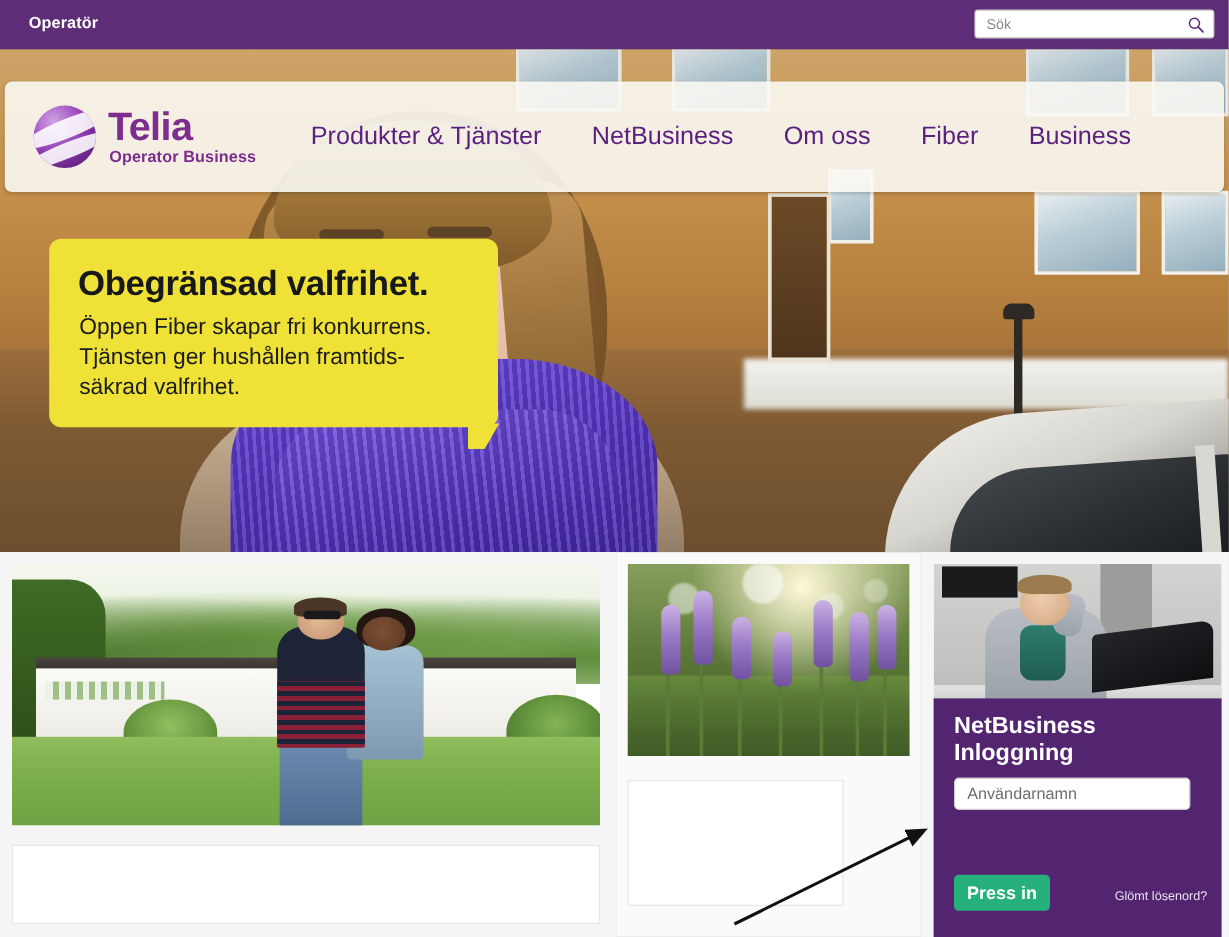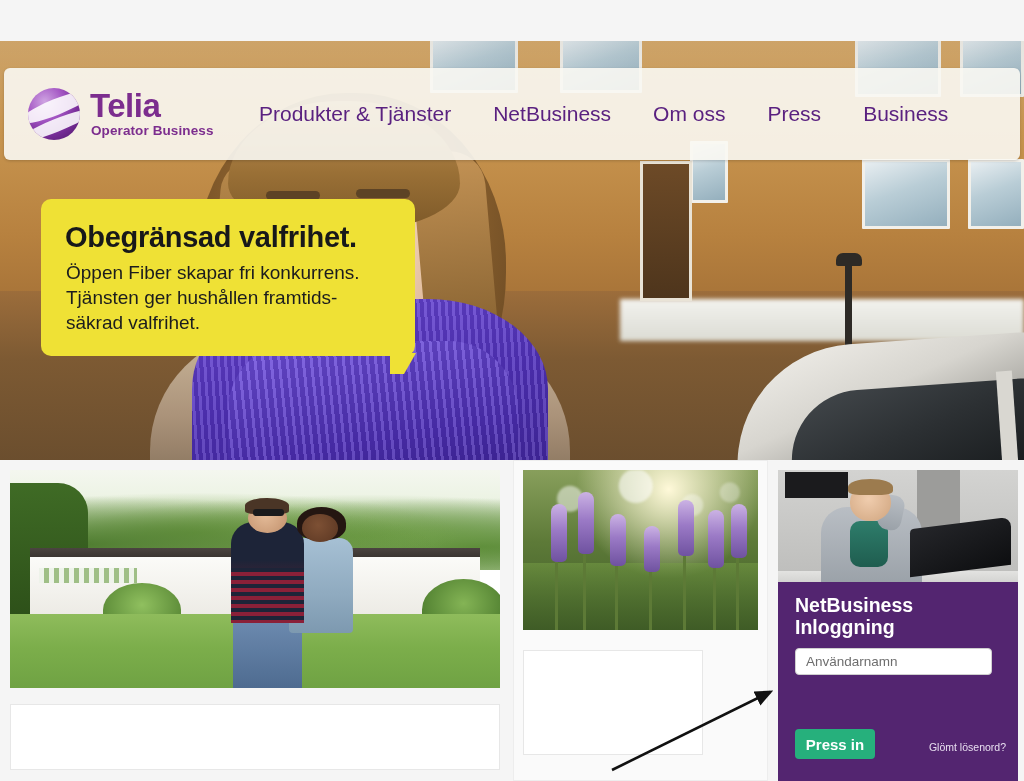--- a/index.html
+++ b/index.html
@@ -510,20 +510,30 @@
     width: 1024px; height: 781px;
     pointer-events: none;
     z-index: 60;
   }
 </style>
 </head>
 <body>
 
 <div id="page">
 
+  <div class="topbar">
+    <div class="topbar-title">Operatör</div>
+    <div class="search-wrap">
+      <input class="search-input" type="text" placeholder="Sök" style="">
+      <svg class="search-icon" viewBox="0 0 20 20">
+        <circle cx="8.5" cy="8.5" r="5.6" fill="none" stroke="#5d2d77" stroke-width="1.7"></circle>
+        <line x1="12.6" y1="12.6" x2="18" y2="18" stroke="#5d2d77" stroke-width="1.9" stroke-linecap="round"></line>
+      </svg>
+    </div>
+  </div>
 
   <div class="hero">
     <div class="hero-photo">
       <div class="bg-building"></div>
       <div class="bg-lower"></div>
       <div class="bg-snow"></div>
 
       <div class="win" style="left:430px; top:-6px;  width:88px; height:58px;"></div>
       <div class="win" style="left:560px; top:-6px;  width:82px; height:58px;"></div>
       <div class="win" style="left:855px; top:-6px;  width:86px; height:62px;"></div>
@@ -576,21 +586,21 @@
         <div class="logo-swoosh-a"></div>
         <div class="logo-swoosh-b"></div>
       </div>
       <div class="logo-word">Telia</div>
       <div class="logo-sub">Operator Business</div>
     </div>
     <div class="nav-links">
       <a class="nav-link" href="#">Produkter &amp; Tjänster</a>
       <a class="nav-link" href="#">NetBusiness</a>
       <a class="nav-link" href="#">Om oss</a>
-      <a class="nav-link" href="#">Press</a>
+      <a class="nav-link" href="#">Fiber</a>
       <a class="nav-link" href="#">Business</a>
     </div>
   </div>
 
   <div class="card card-left-photo">
     <div class="photo">
       <div class="p1-sky"></div>
       <div class="p1-trees"></div>
       <div class="p1-hedgeL"></div>
       <div class="p1-roof"></div>

